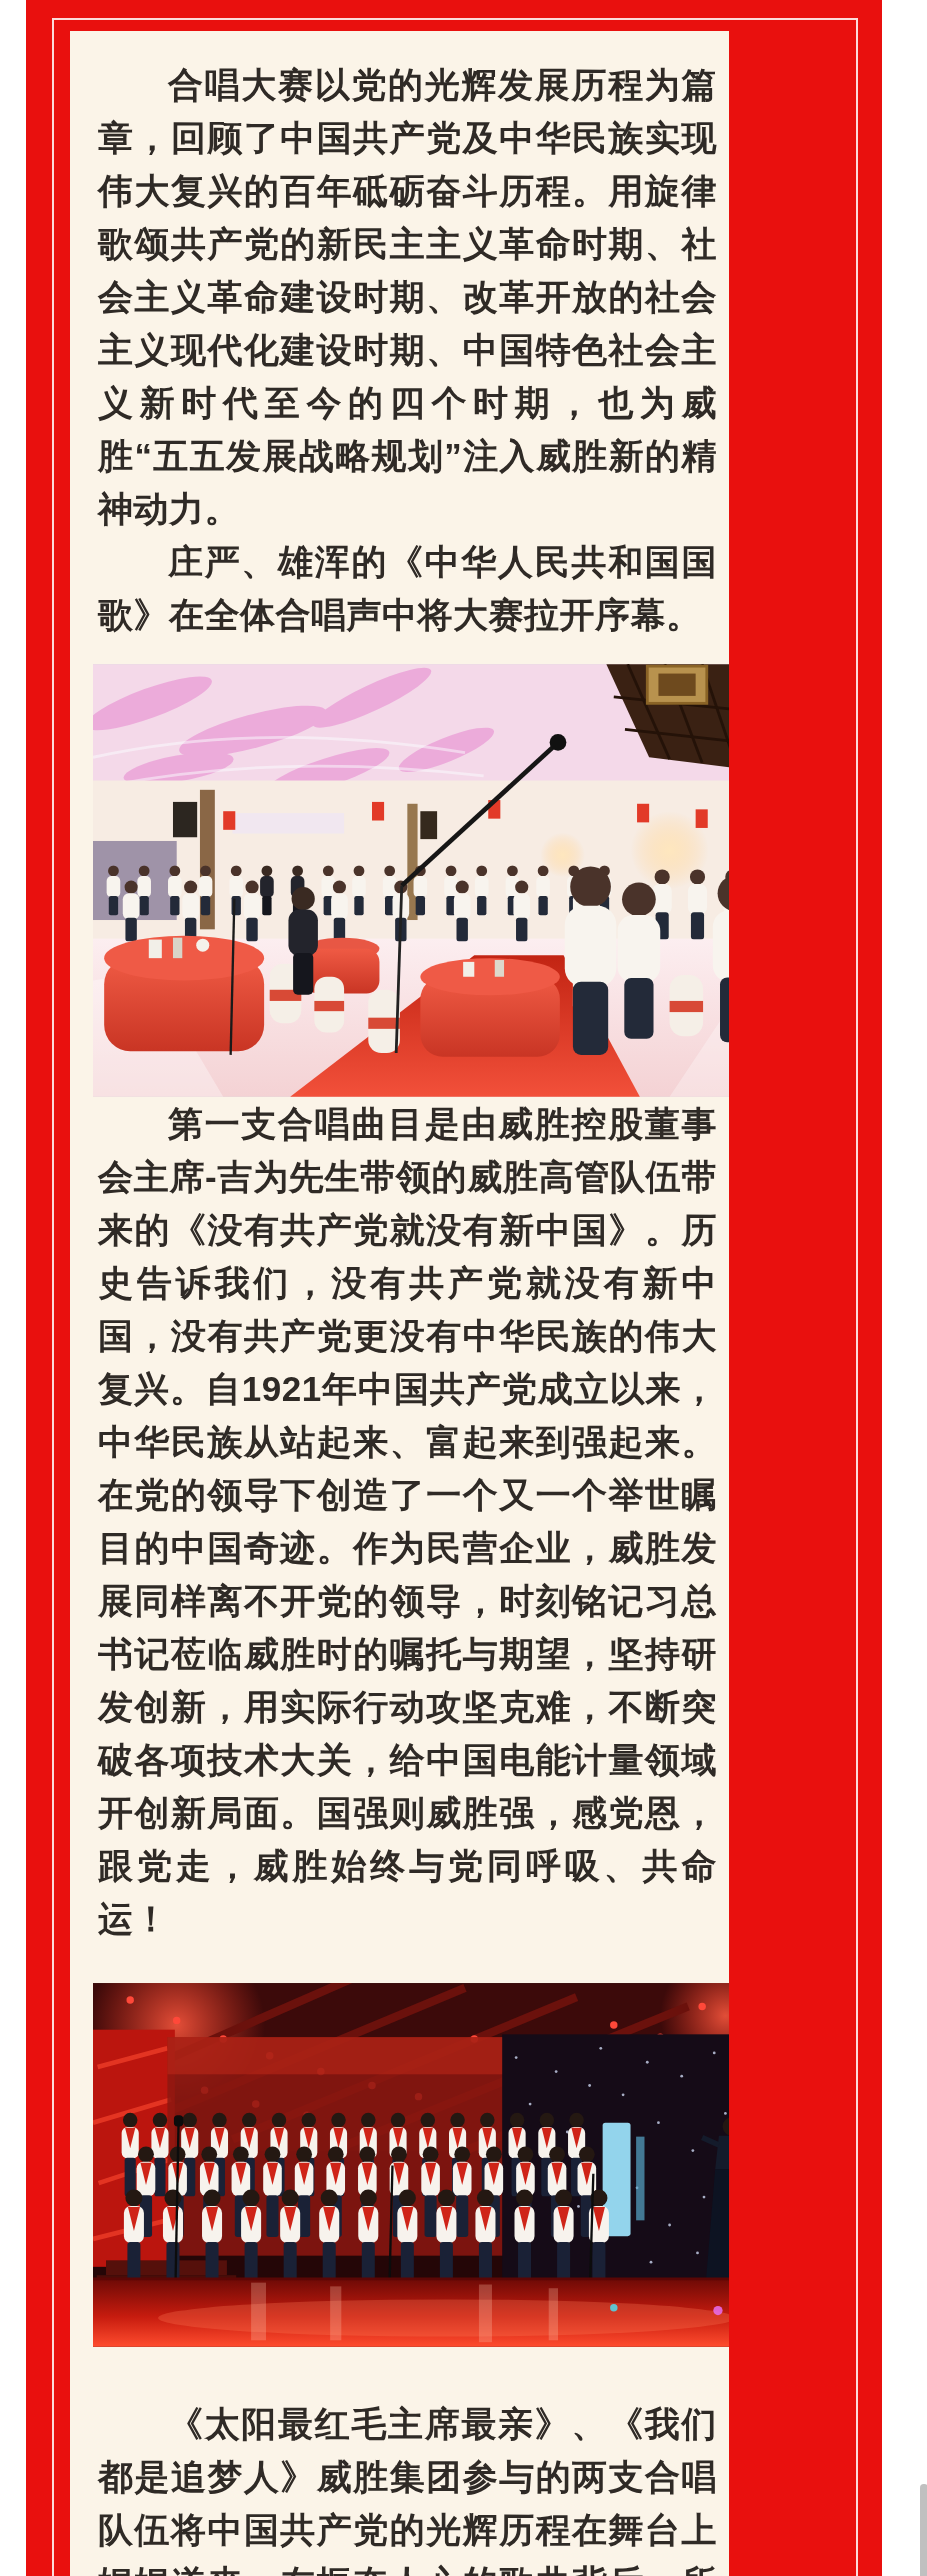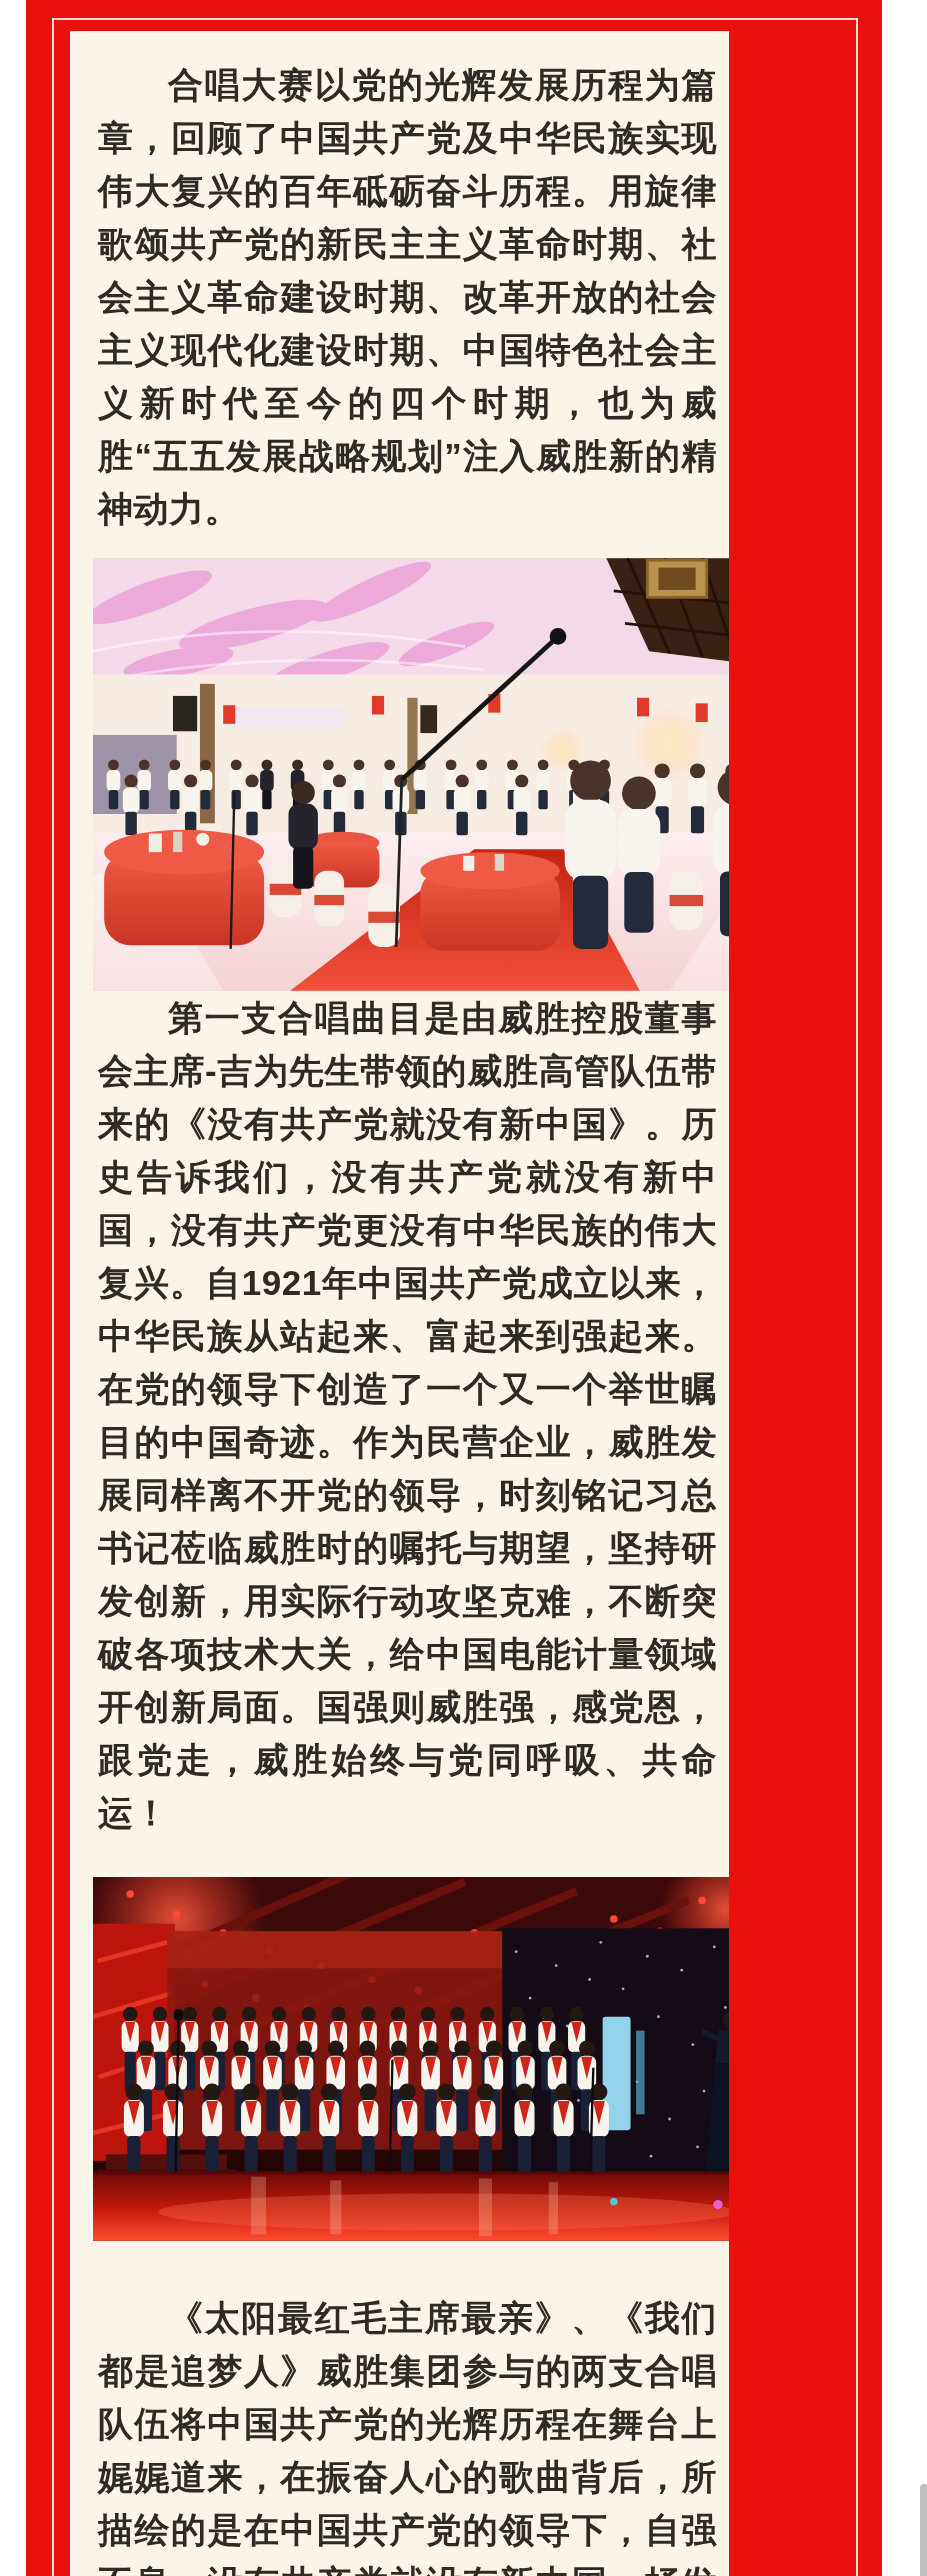--- a/index.html
+++ b/index.html
@@ -32,20 +32,21 @@
 <body>
 
 <div class="page">
   <div class="frame">
     <div class="pinstripe"></div>
 
     <div class="content">
 
       <p class="para mt-a">合唱大赛以党的光辉发展历程为篇章，回顾了中国共产党及中华民族实现伟大复兴的百年砥砺奋斗历程。用旋律歌颂共产党的新民主主义革命时期、社会主义革命建设时期、改革开放的社会主义现代化建设时期、中国特色社会主义新时代至今的四个时期，也为威胜“五五发展战略规划”注入威胜新的精神动力。</p>
 
+      <p class="para">庄严、雄浑的《中华人民共和国国歌》在全体合唱声中将大赛拉开序幕。</p>
 
       <div class="photo photo1" aria-label="宴会厅全体起立合唱：白衬衫人群、红色桌布圆桌、红地毯、粉色灯光天花板">
         <svg width="744" height="433" viewBox="0 0 800 465" xmlns="http://www.w3.org/2000/svg">
           <defs>
             <linearGradient id="a-floor" x1="0" y1="0" x2="0" y2="1">
               <stop offset="0" stop-color="#fceef0"></stop>
                 <stop offset="1" stop-color="#f4d2d4"></stop>
             </linearGradient>
             <linearGradient id="a-carpet" x1="0" y1="0" x2="0" y2="1">
               <stop offset="0" stop-color="#c22413"></stop>

